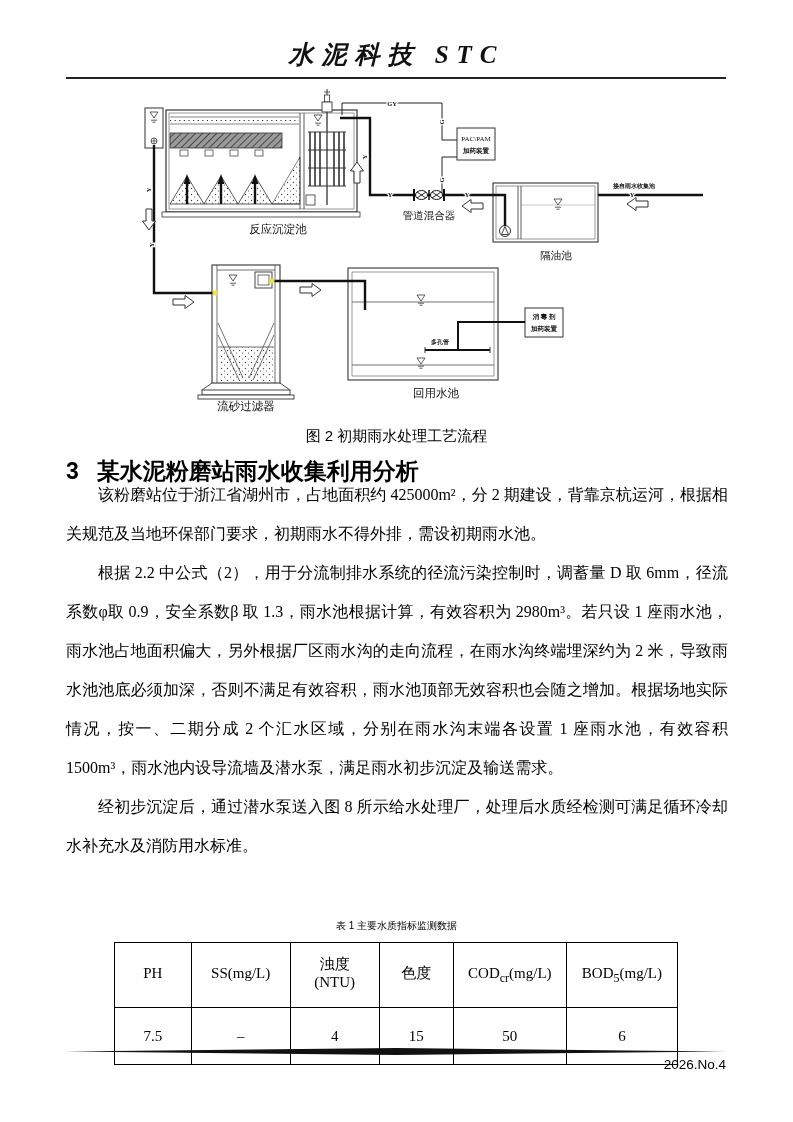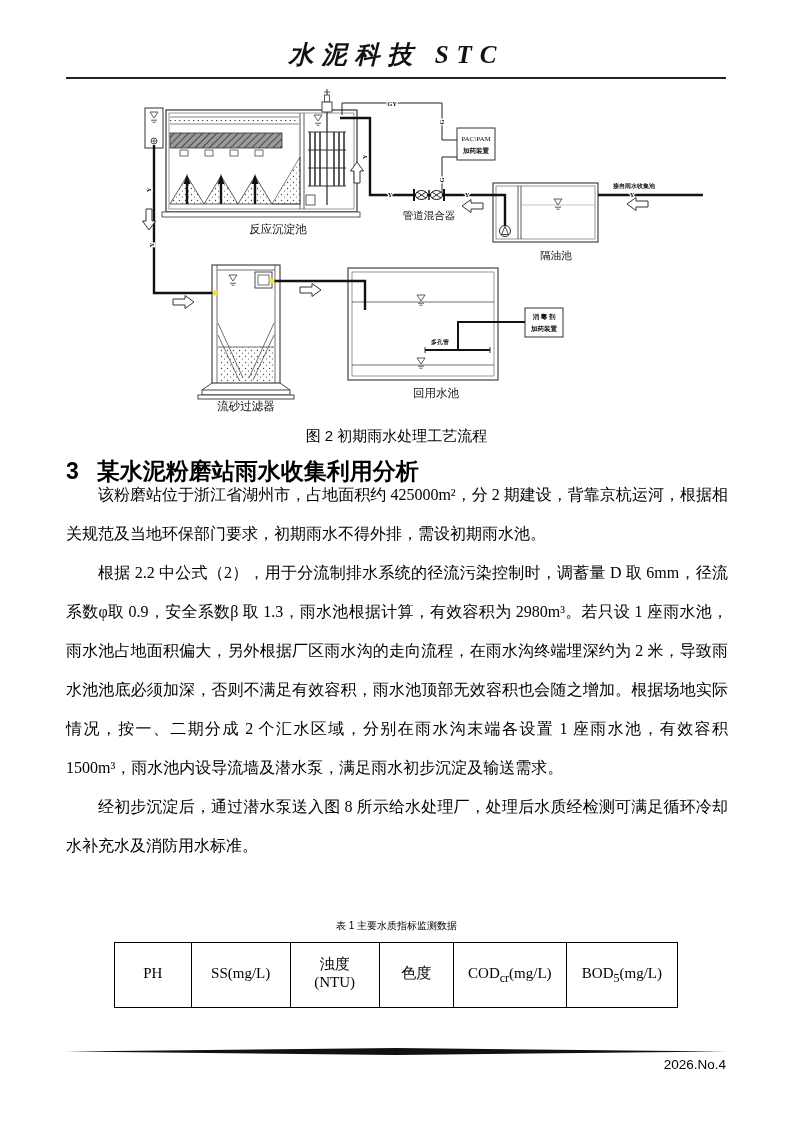--- a/index.html
+++ b/index.html
@@ -254,20 +254,28 @@
   <table class="data">
     <tbody>
         <tr>
       <th style="width:94px"><span>PH</span><sub></sub><span></span></th>
       <th style="width:94px"><span>SS(mg/L)</span><sub></sub><span></span></th>
       <th style="width:94px"><span>浊度(NTU)</span><sub></sub><span></span></th>
       <th style="width:94px"><span>色度</span><sub></sub><span></span></th>
       <th style="width:94px"><span>COD</span><sub>cr</sub><span>(mg/L)</span></th>
       <th style="width:94px"><span>BOD</span><sub>5</sub><span>(mg/L)</span></th>
     </tr>
+    <tr>
+      <td>7.5</td>
+      <td>–</td>
+      <td>4</td>
+      <td>15</td>
+      <td>50</td>
+      <td>6</td>
+    </tr>
   </tbody>
     </table>
 
   <svg id="footer-line" viewBox="0 0 660 9" xmlns="http://www.w3.org/2000/svg">
     <polygon points="0,4.5 330,1 660,4.5 330,8" fill="#111"></polygon>
   </svg>
   <div class="ftr-issue">2026.No.4</div>
 
 </div>
 

